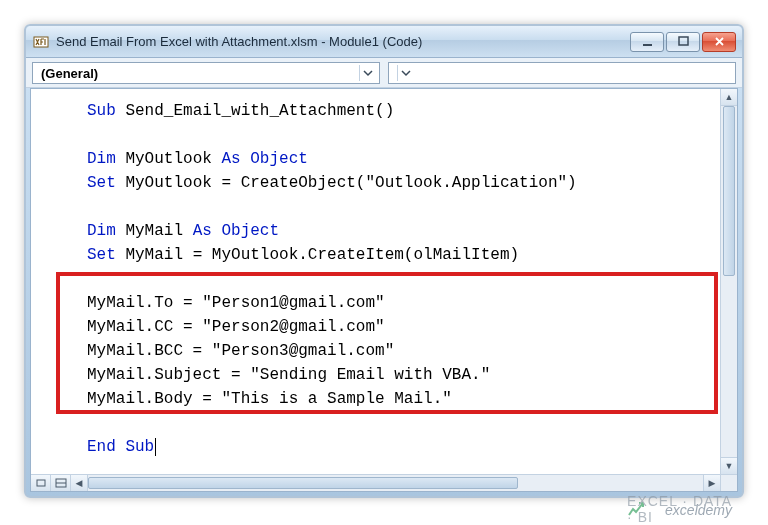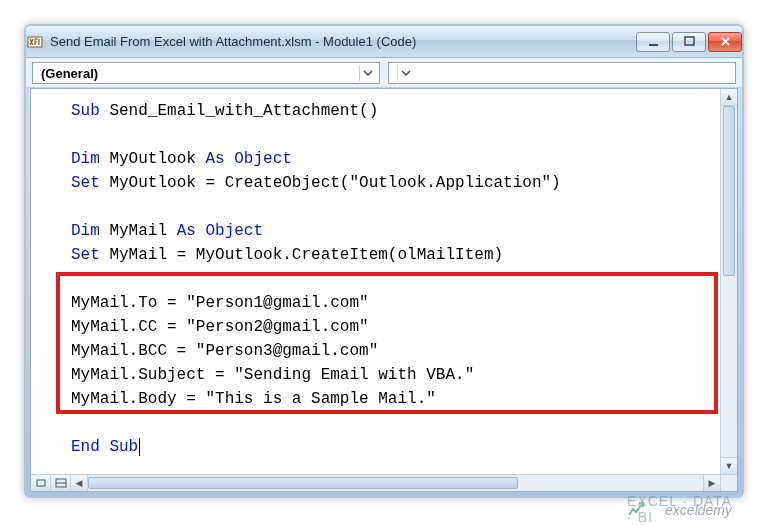--- a/index.html
+++ b/index.html
@@ -19,21 +19,21 @@
     height: 474px;
     border: 2px solid #b0c4d8;
     border-radius: 6px;
     background: linear-gradient(#cfe3f5, #a9c5df);
     box-shadow: 0 0 8px rgba(0,0,0,.25);
   }
   .titlebar {
     height: 32px;
     display: flex;
     align-items: center;
-    padding: 0 0;
+    padding: 0 6px;
     gap: 6px;
     background: linear-gradient(#e7f1fb, #c9ddef 45%, #b6cde3 46%, #cde0f1);
     border-bottom: 1px solid #9ab3cd;
     border-radius: 5px 5px 0 0;
   }
   .vb-icon {
     width: 18px; height: 18px;
     display: flex; align-items: center; justify-content: center;
     font-size: 12px; font-weight: bold;
     color: #5a3e00;
@@ -132,21 +132,21 @@
     background: linear-gradient(#dce8f4,#c0d4e7);
     border:1px solid #9fb6cd; border-radius:2px;
   }
   .corner {
     position:absolute; right:0; bottom:0; width:17px; height:17px;
     background:#e8eef5; border-top:1px solid #c3d2e2; border-left:1px solid #c3d2e2;
   }
   .code-area {
     position:absolute; top:0; left:0; right:17px; bottom:17px;
     overflow:hidden;
-    padding: 10px 0 0 40px;
+    padding: 10px 0 0 56px;
   }
   pre.code {
     font-family: "Courier New", monospace;
     font-size: 16px;
     line-height: 24px;
     color: #000;
     white-space: pre;
   }
   .kw { color: #0018c4; }
   .cursor {

